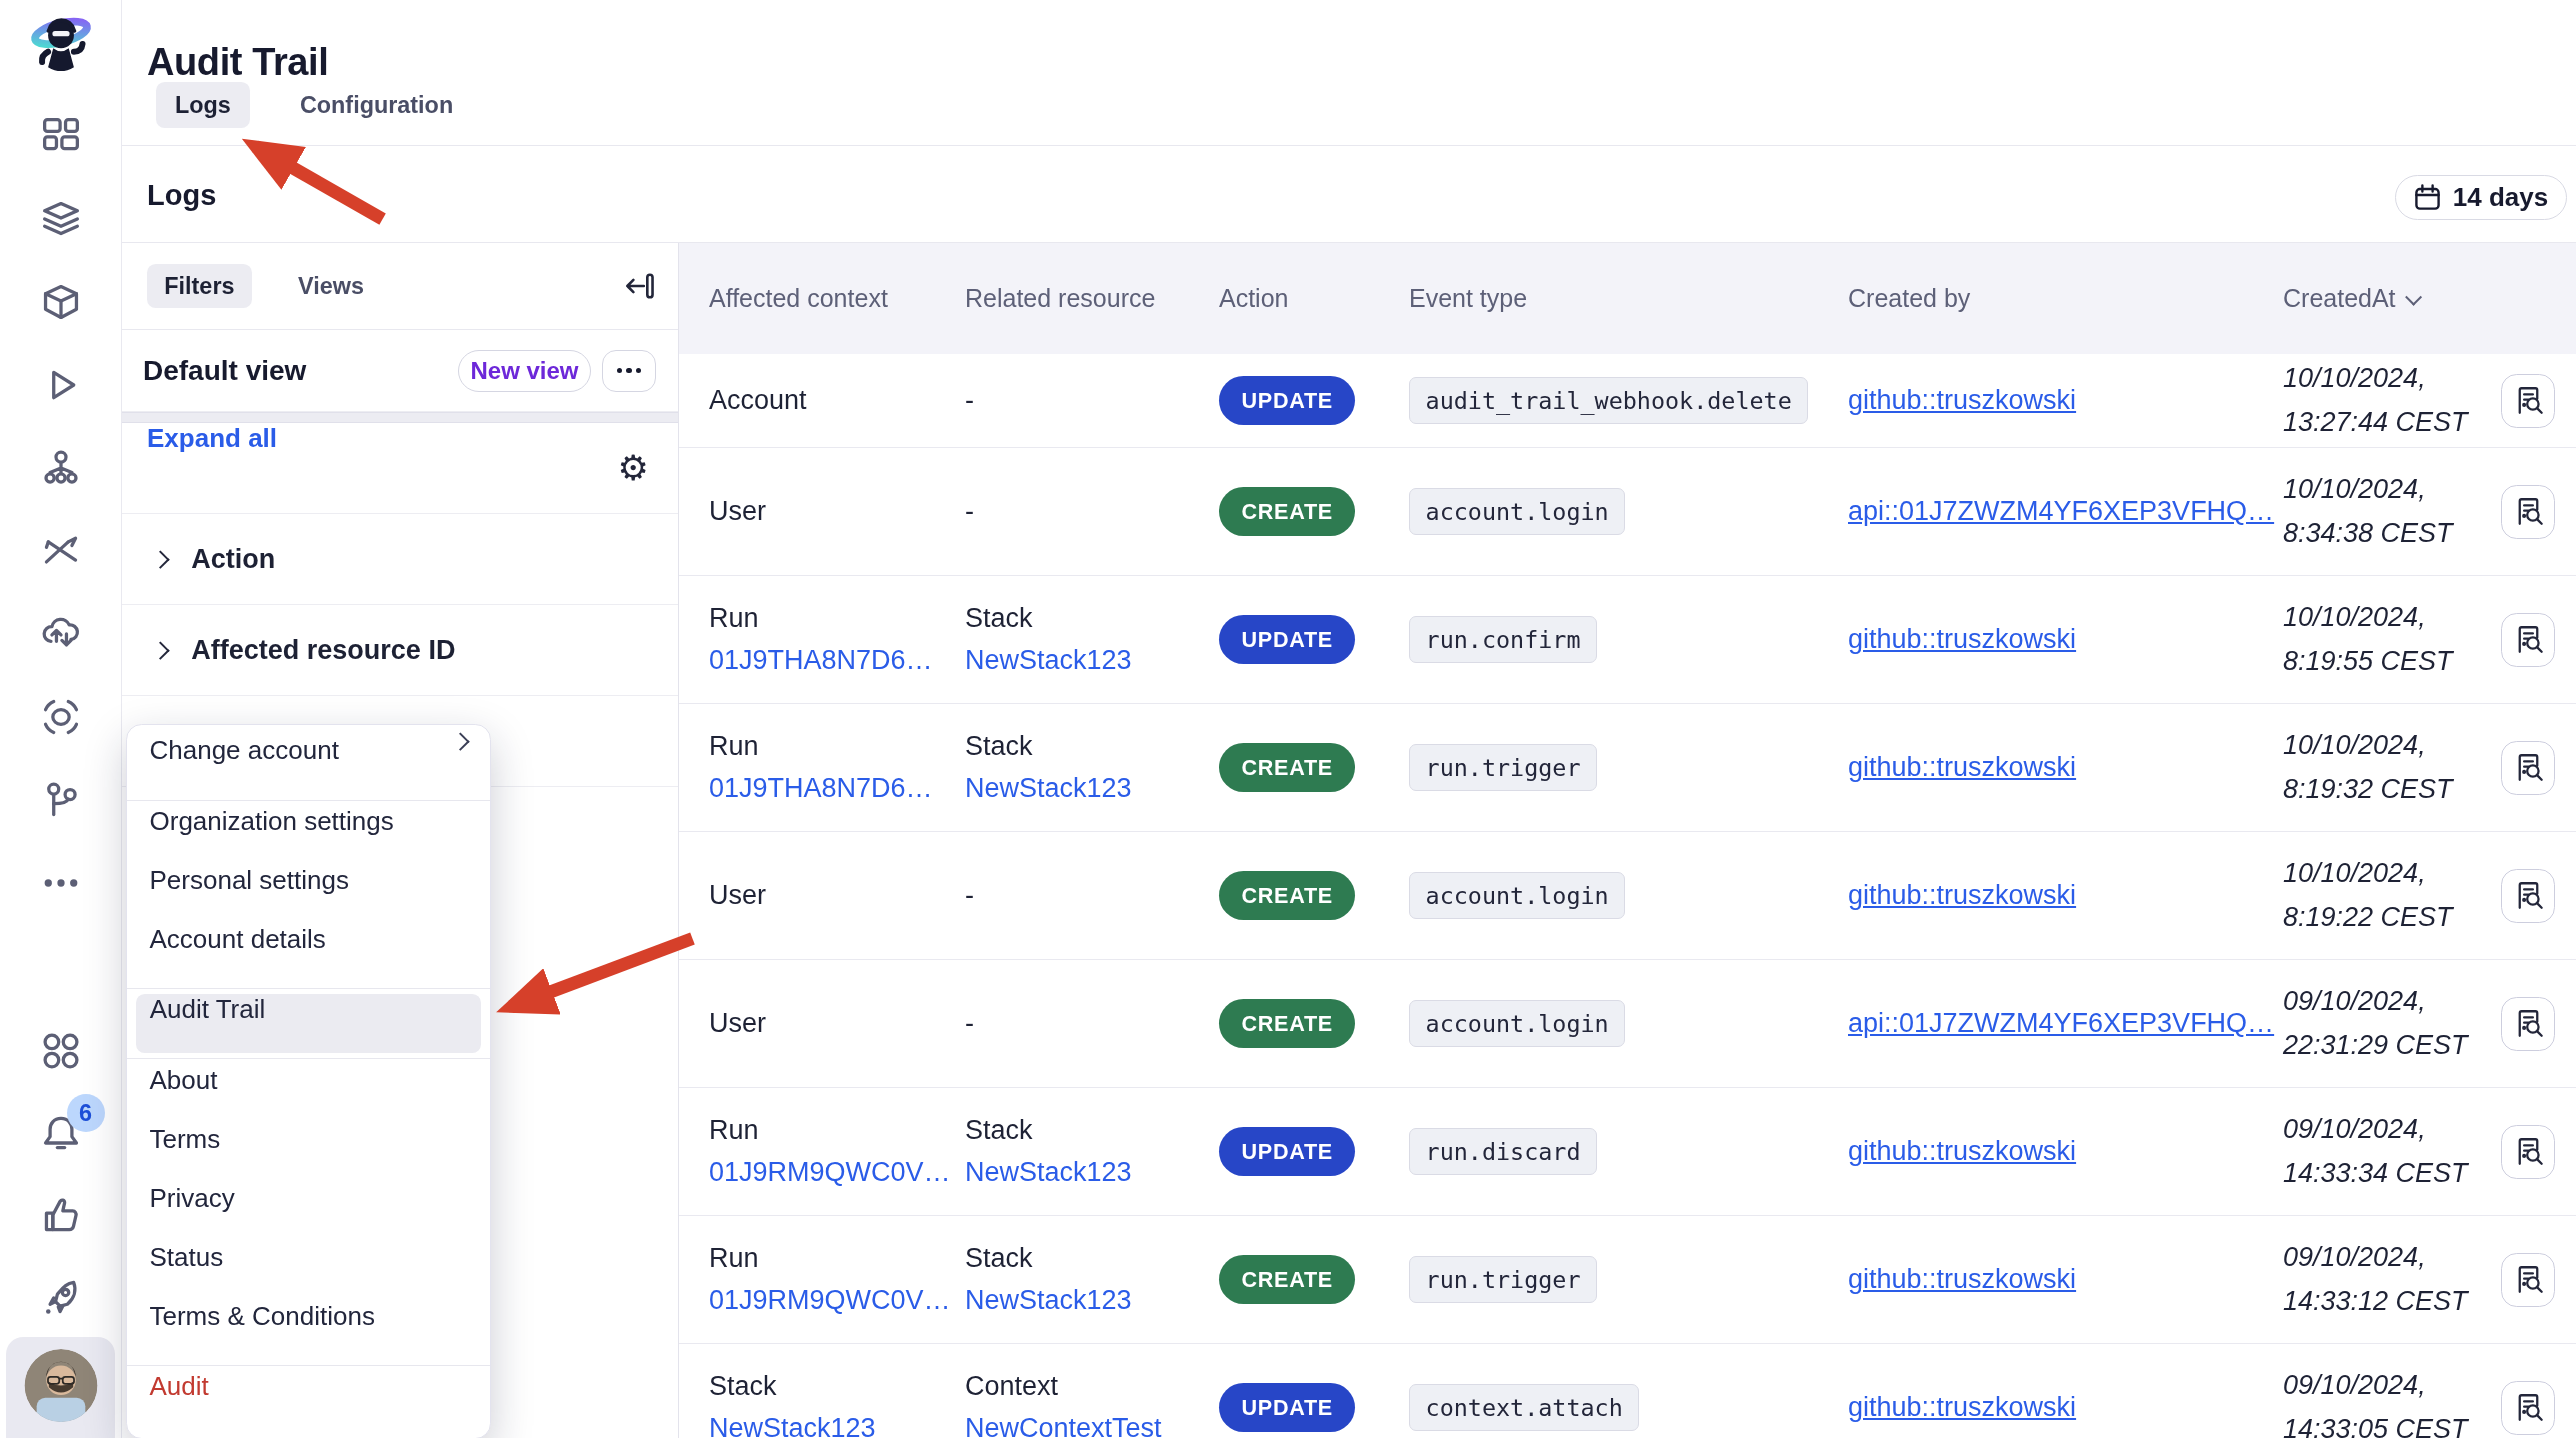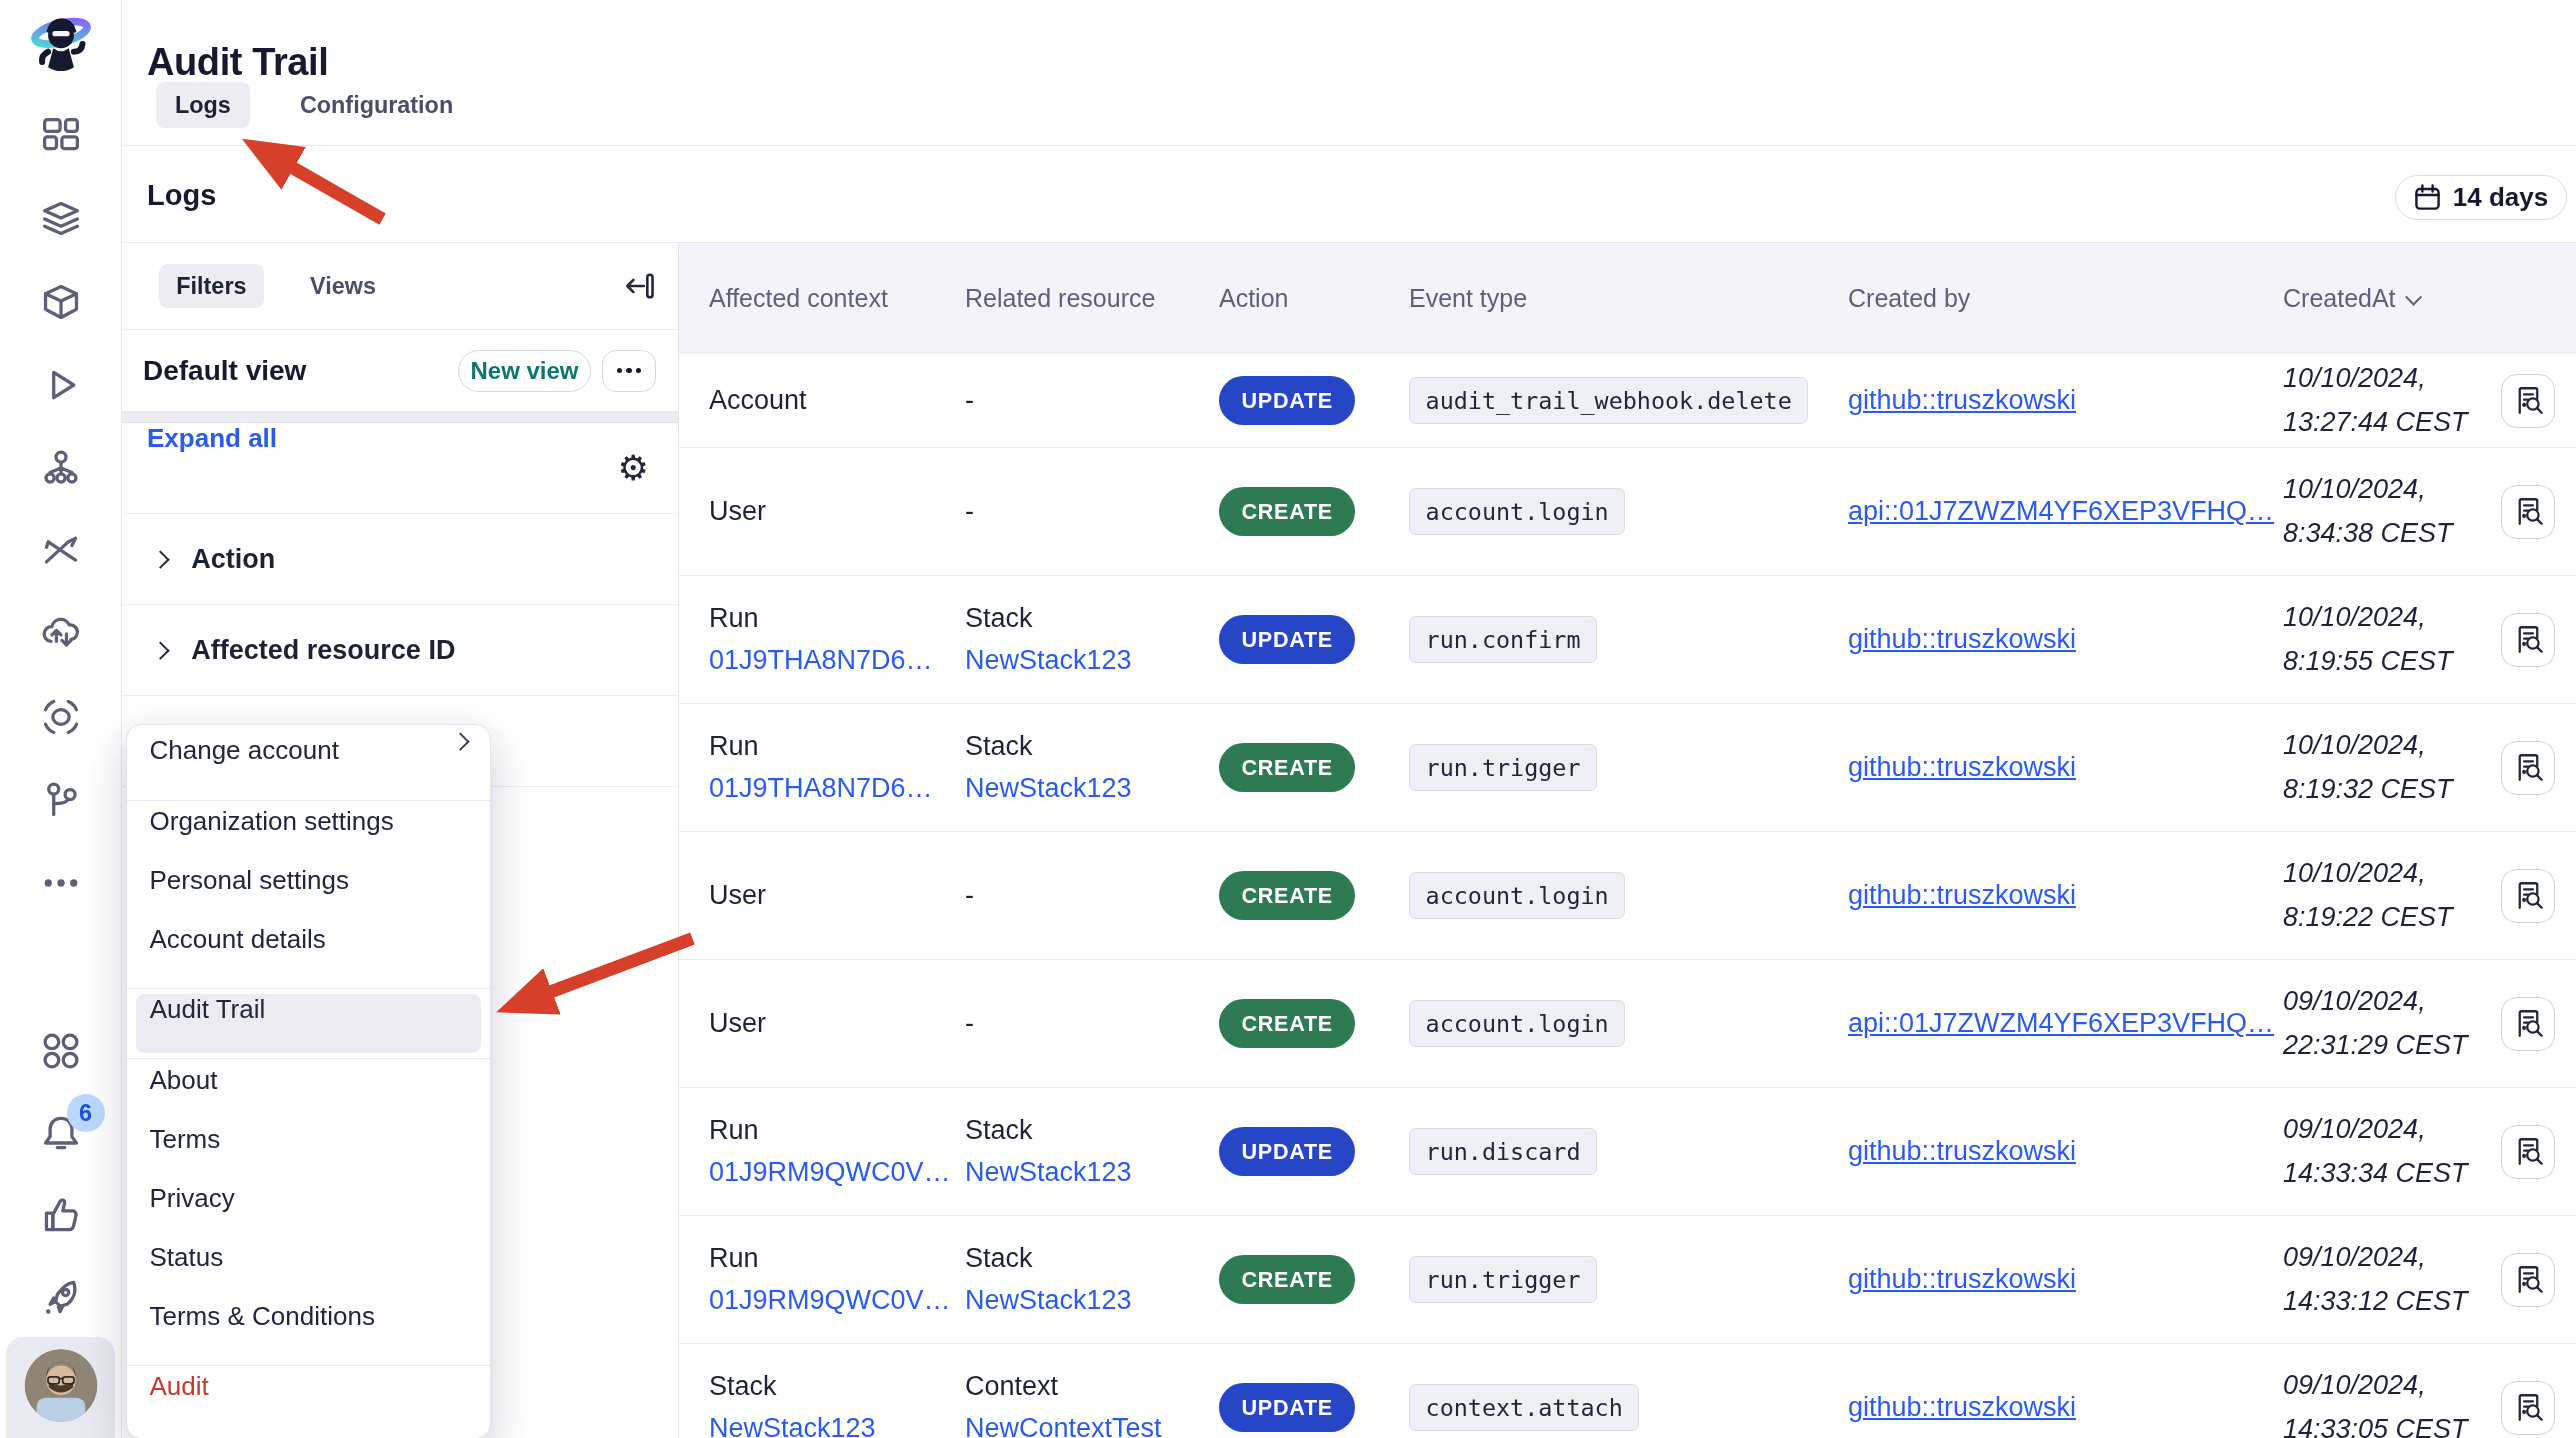--- a/index.html
+++ b/index.html
@@ -32,28 +32,28 @@
   .hdr-divider{position:absolute;left:121px;right:0;top:145px;height:0.9px;background:#e8e8ef;}
 
   
   .logs-heading{position:absolute;left:147px;top:179px;font-size:29px;font-weight:700;color:#171a2e;}
   .range-btn{position:absolute;right:9.5px;top:175px;height:45px;display:flex;align-items:center;gap:10.4px;
     padding:0 17.3px;border:1.3px solid #d9dae4;border-radius:22.5px;background:#fff;font-size:26px;font-weight:700;color:#171a2e;cursor:pointer;}
   .logs-divider{position:absolute;left:121px;right:0;top:242px;height:0.9px;background:#e8e8ef;}
 
   
   .filters-panel{position:absolute;left:121px;top:243px;width:557px;bottom:0;background:#fff;border-right:0.9px solid #e3e3ec;}
-  .fp-tabs{position:relative;height:87px;display:flex;align-items:center;padding-left:38px;gap:29px;border-bottom:0.9px solid #e8e8ef;box-sizing:border-box;}
+  .fp-tabs{position:relative;height:87px;display:flex;align-items:center;padding-left:26px;gap:29px;border-bottom:0.9px solid #e8e8ef;box-sizing:border-box;}
   .ftab{font-size:23.4px;font-weight:600;color:#4a4e66;padding:8.7px 17.3px;border-radius:8.7px;cursor:pointer;}
   .ftab.active{background:#ececf2;color:#1d2134;font-weight:700;}
   .collapse-btn{position:absolute;right:22.5px;top:50%;transform:translateY(-50%);cursor:pointer;}
   .fp-viewrow{position:relative;height:82px;border-bottom:0.9px solid #ededf2;box-sizing:border-box;display:flex;align-items:center;}
   .fp-viewtitle{margin-left:22px;font-size:28px;font-weight:700;color:#171a2e;}
   .newview-btn{position:absolute;left:337px;top:50%;transform:translateY(-50%);width:133px;height:42px;border:1.3px solid #d5d6e2;
-    border-radius:21px;background:#fff;font-size:24px;font-weight:600;color:#0f766e;display:flex;align-items:center;justify-content:center;cursor:pointer;}
+    border-radius:21px;background:#fff;font-size:24px;font-weight:600;color:#6d28d9;display:flex;align-items:center;justify-content:center;cursor:pointer;}
   .more-btn{position:absolute;left:481px;top:50%;transform:translateY(-50%);width:54px;height:42px;border:1.3px solid #d5d6e2;
     border-radius:14px;background:#fff;display:flex;align-items:center;justify-content:center;gap:4.3px;cursor:pointer;}
   .more-btn i{width:5.2px;height:5.2px;border-radius:50%;background:#171a2e;}
   .fp-band{height:11.3px;background:#ececf2;border-top:0.9px solid #e0e0ea;border-bottom:0.9px solid #e0e0ea;box-sizing:border-box;}
   .fp-expandrow{position:relative;height:91px;display:flex;align-items:flex-start;border-bottom:0.9px solid #ededf2;box-sizing:border-box;}
   .expand-link{margin-left:26px;font-size:26px;font-weight:600;cursor:pointer;}
   .gear{position:absolute;right:29px;top:50%;transform:translateY(-50%);font-size:35px;color:#23263a;cursor:pointer;font-family:"DejaVu Sans",sans-serif;}
   .fsection{position:relative;height:91px;display:flex;align-items:center;border-bottom:0.9px solid #ededf2;box-sizing:border-box;cursor:pointer;}
   .fsection .chev{margin-left:33px;width:11.3px;height:11.3px;border-right:2.6px solid #23263a;border-bottom:2.6px solid #23263a;transform:rotate(-45deg);}
   .fsection .flabel{margin-left:24px;font-size:27px;font-weight:700;color:#1d2134;}

